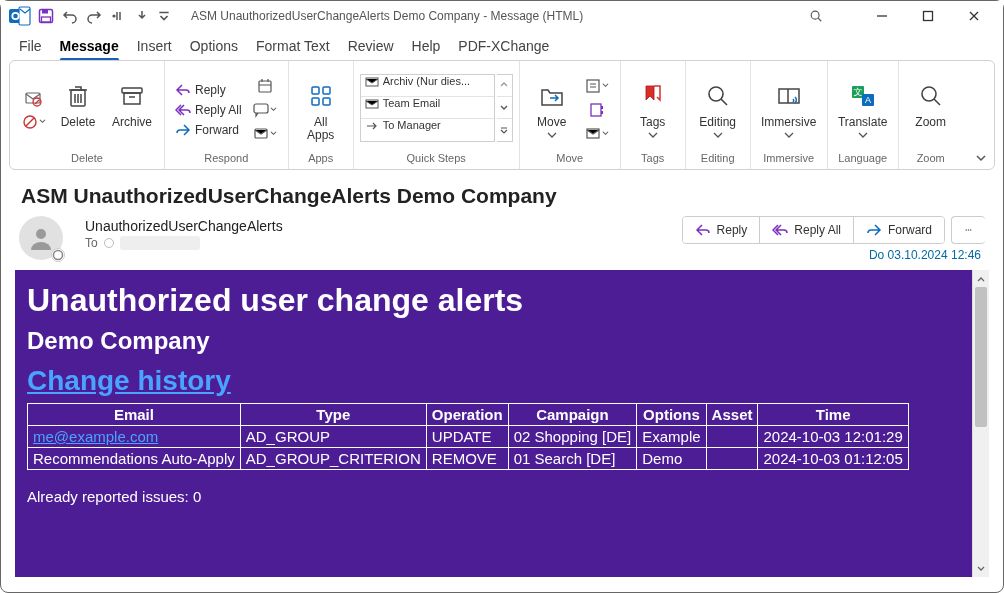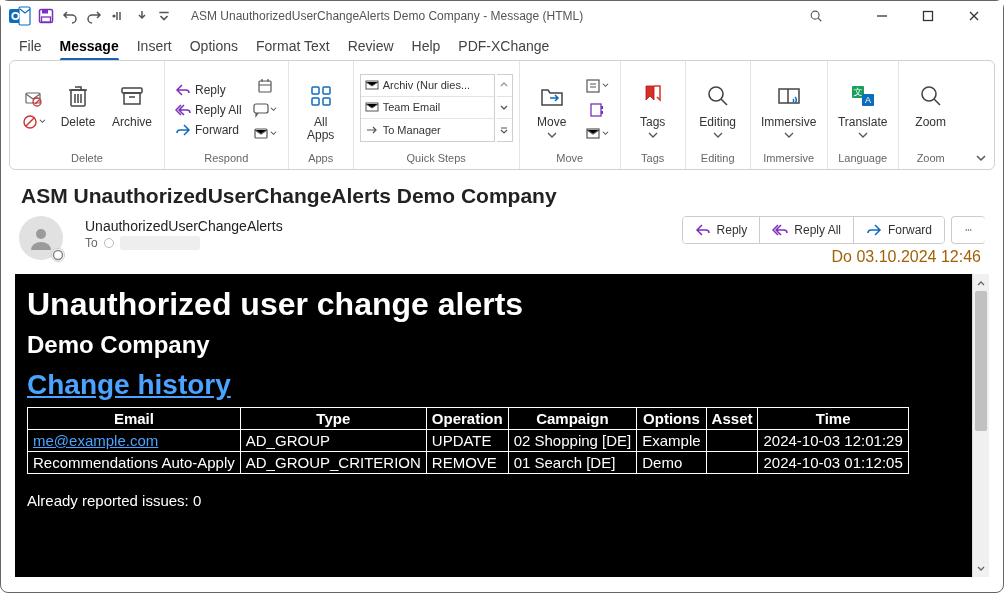--- a/index.html
+++ b/index.html
@@ -35,21 +35,21 @@
   .bigbtn .bi svg { width: 28px; height: 28px; }
   .bigbtn .bl { font-size: 12px; text-align: center; line-height: 13px; min-height: 26px; }
   .stack { display: flex; flex-direction: column; gap: 2px; padding-top: 4px; }
   .stack .srow { display: flex; align-items: center; gap: 4px; padding: 1px 4px; color: #333; }
   .stack .srow svg { width: 16px; height: 16px; }
   .stack .srow span { font-size: 12px; white-space: nowrap; }
   .iconstack { display: flex; flex-direction: column; gap: 2px; padding-top: 4px; }
   .iconstack .ir { width: 34px; height: 22px; display: flex; align-items: center; justify-content: center; position: relative; }
   .iconstack .ir svg { width: 18px; height: 18px; }
   .qs-box { width: 135px; height: 68px; border: 1px solid #cfcfcf; display: flex; flex-direction: column; overflow: hidden; }
-  .qs-box .qr { flex: 1; display: flex; align-items: center; gap: 4px; padding: 0 4px; border-bottom: 1px solid #e3e3e3; }
+  .qs-box .qr { flex: 1; display: flex; gap: 4px; padding: 0 4px; border-bottom: 1px solid #e3e3e3; }
   .qs-box .qr:last-child { border-bottom: none; }
   .qs-box .qr svg { width: 14px; height: 14px; flex-shrink: 0; }
   .qs-box .qr span { font-size: 11px; white-space: nowrap; overflow: hidden; text-overflow: ellipsis; }
   .qs-side { width: 16px; height: 68px; border: 1px solid #cfcfcf; border-left: none; display: flex; flex-direction: column; }
   .qs-side div { flex: 1; display: flex; align-items: center; justify-content: center; border-bottom: 1px solid #e3e3e3; }
   .qs-side div:last-child { border-bottom: none; }
   .ribbon-caret { position: absolute; right: 6px; bottom: 4px; width: 14px; height: 14px; }
 
   
   .msg-area { flex: 1; display: flex; flex-direction: column; padding: 0 14px 15px 14px; overflow: hidden; }
@@ -61,25 +61,25 @@
   .hdr-mid { flex: 1; display: flex; flex-direction: column; gap: 2px; padding-top: 2px; }
   .from { font-size: 14px; color: #222; }
   .to-line { font-size: 12px; color: #666; display: flex; align-items: center; gap: 6px; }
   .to-chip { width: 80px; height: 14px; background: #eee; border-radius: 3px; }
   .hdr-right { display: flex; flex-direction: column; align-items: flex-end; gap: 4px; padding-top: 0; }
   .action-row { display: flex; gap: 0; border: 1px solid #ccc; border-radius: 4px; overflow: hidden; margin-right: 0; }
   .abtn { display: flex; align-items: center; gap: 6px; padding: 5px 12px; border-right: 1px solid #ccc; font-size: 12px; color: #333; background: #fff; }
   .abtn:last-child { border-right: none; }
   .abtn svg { width: 16px; height: 16px; }
   .more-btn { width: 34px; border: 1px solid #ccc; border-radius: 4px; display:flex; align-items:center; justify-content:center; margin-left: 6px; }
-  .date { font-size: 16px; color: #a16207; padding-right: 4px; }
+  .date { font-size: 12px; color: #0369a1; padding-right: 4px; }
 
   
   .msg-body-wrap { flex: 1; overflow: hidden; display: flex; margin-top: 4px; }
-  .msg-body { flex: 1; background: #000000; color: #fff; padding: 12px 10px 10px 12px; overflow: hidden; font-family: Arial, sans-serif; }
+  .msg-body { flex: 1; background: #4c1d95; color: #fff; padding: 12px 10px 10px 12px; overflow: hidden; font-family: Arial, sans-serif; }
   .scrollbar { width: 17px; background: #f0f0f0; border-left: 1px solid #ddd; position: relative; }
   .sb-up, .sb-down { height: 17px; display:flex; align-items:center; justify-content:center; }
   .sb-thumb { position: absolute; left: 2px; right: 2px; top: 17px; height: 140px; background: #c1c1c1; border-radius: 2px; }
   .msg-body h1 { font-size: 32px; font-weight: bold; margin:  0 0 8px 0; }
   .msg-body h2 { font-size: 24px; font-weight: bold; margin: 0 0 10px 0; }
   .msg-body .link { color: #4aa3ff; text-decoration: underline; font-size: 28px; font-weight: bold; display: inline-block; margin-bottom: 6px; }
   .alert-table { border-collapse: collapse; width: auto; }
   .alert-table th, .alert-table td { border: 1px solid #fff; padding: 2px 5px; font-size: 15px; text-align: left; white-space: nowrap; vertical-align: top; }
   .alert-table th { text-align: center; font-weight: bold; }
   .cell-link { color: #4aa3ff; text-decoration: underline; }

